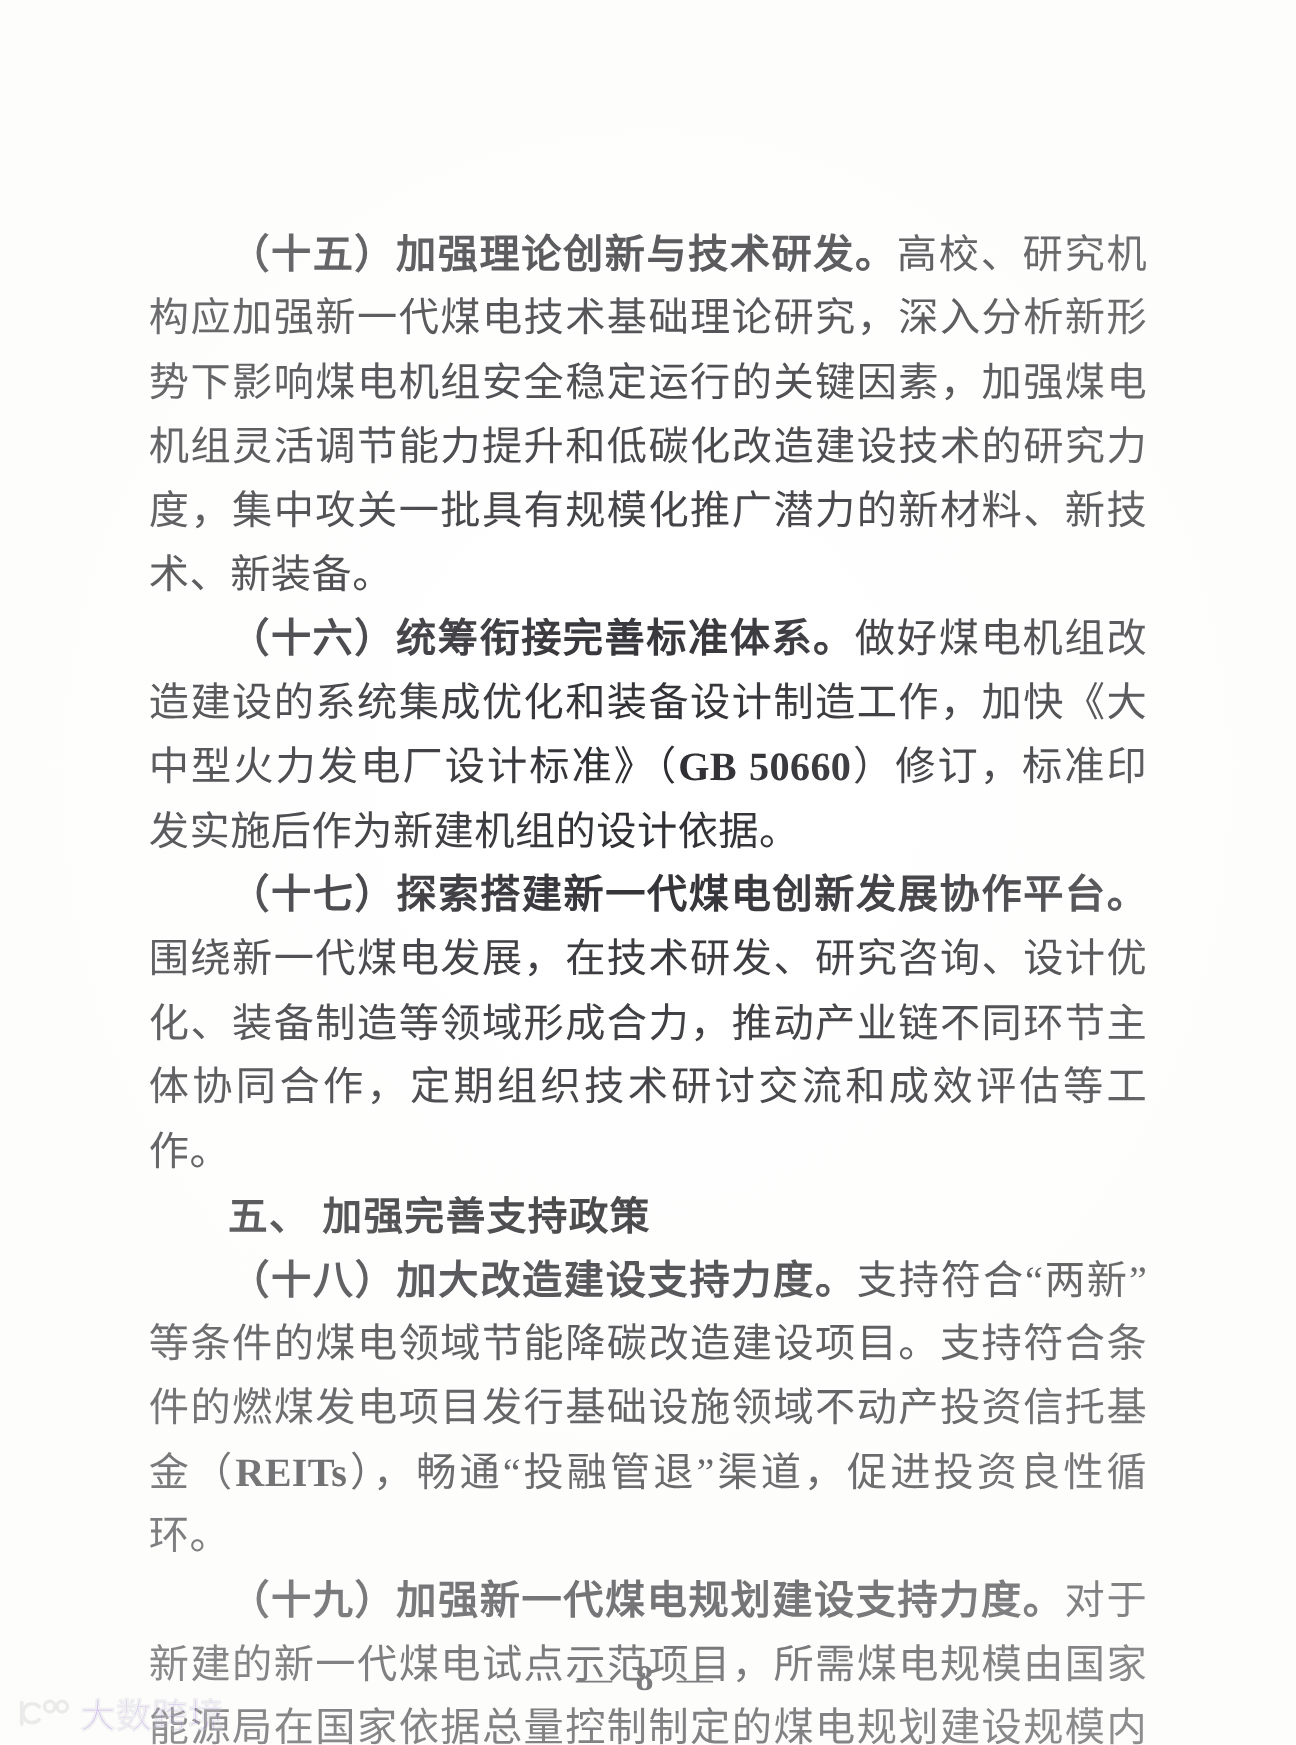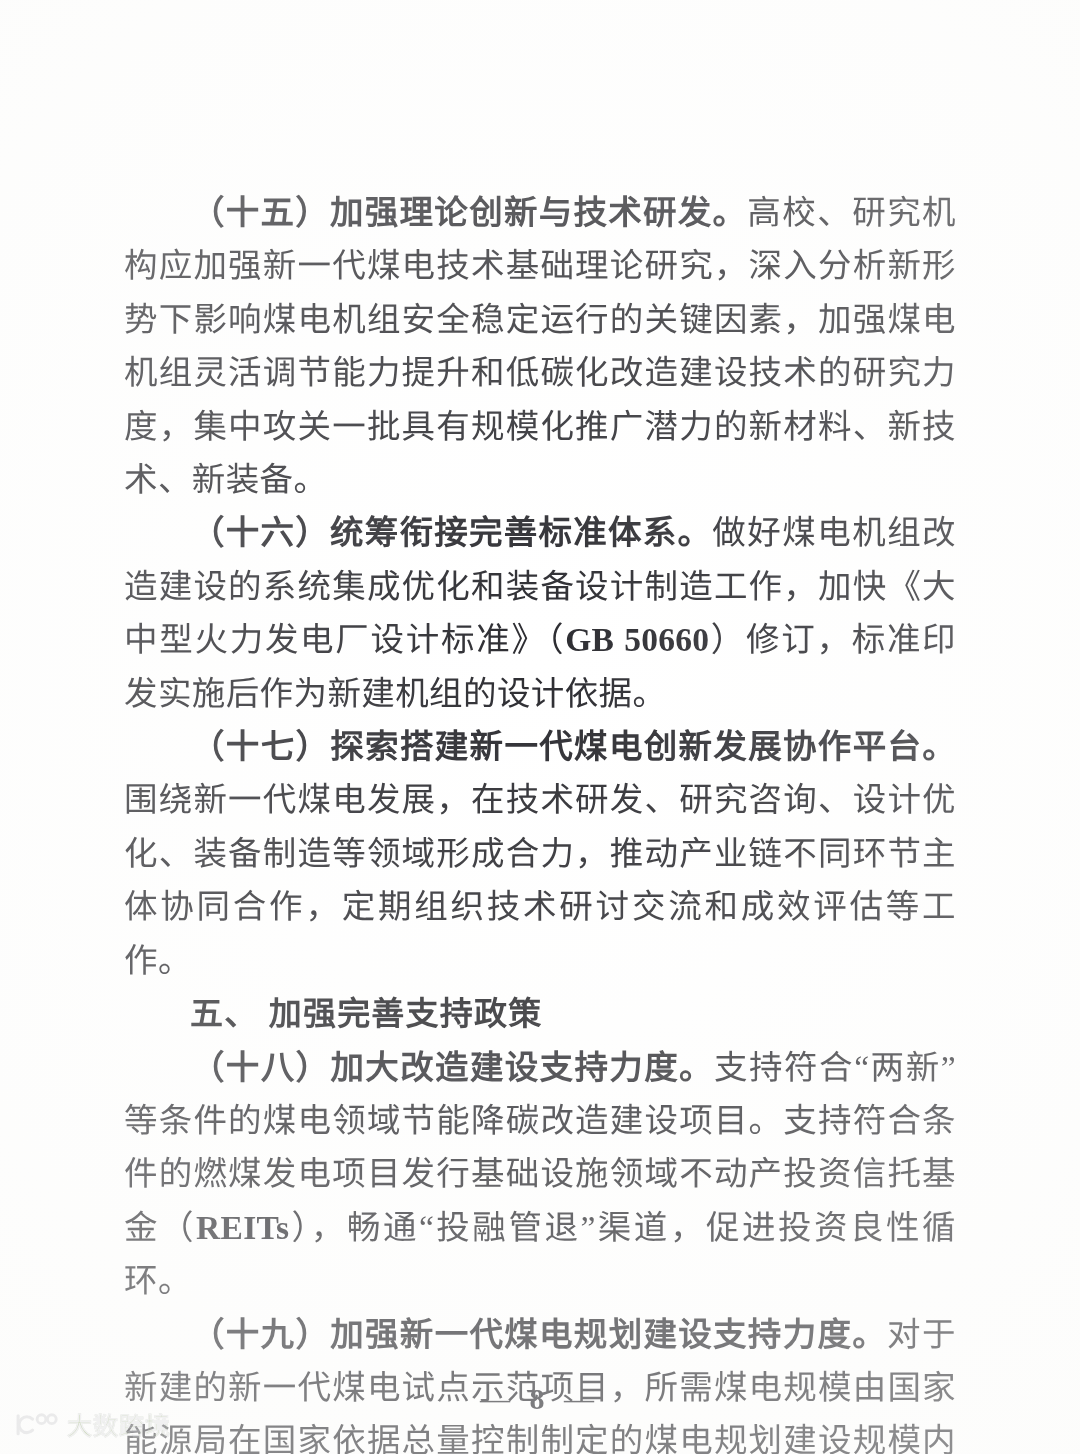--- a/index.html
+++ b/index.html
@@ -111,23 +111,23 @@
     user-select: none;
   }
   .watermark-logo {
     width: 44px;
     height: 28px;
     display: block;
   }
   .watermark-text {
     font-family: "Liberation Sans", "DejaVu Sans", sans-serif;
     font-weight: 700;
-    font-size: 25px;
+    font-size: 29px;
     letter-spacing: 1px;
-    color: #4d7c0f;
+    color: #6d28d9;
     -webkit-text-stroke: 0.6px #d7d7db;
     white-space: nowrap;
   }
 </style>
 </head>
 <body>
 
 <div class="page">
 
   <div class="text-block">

